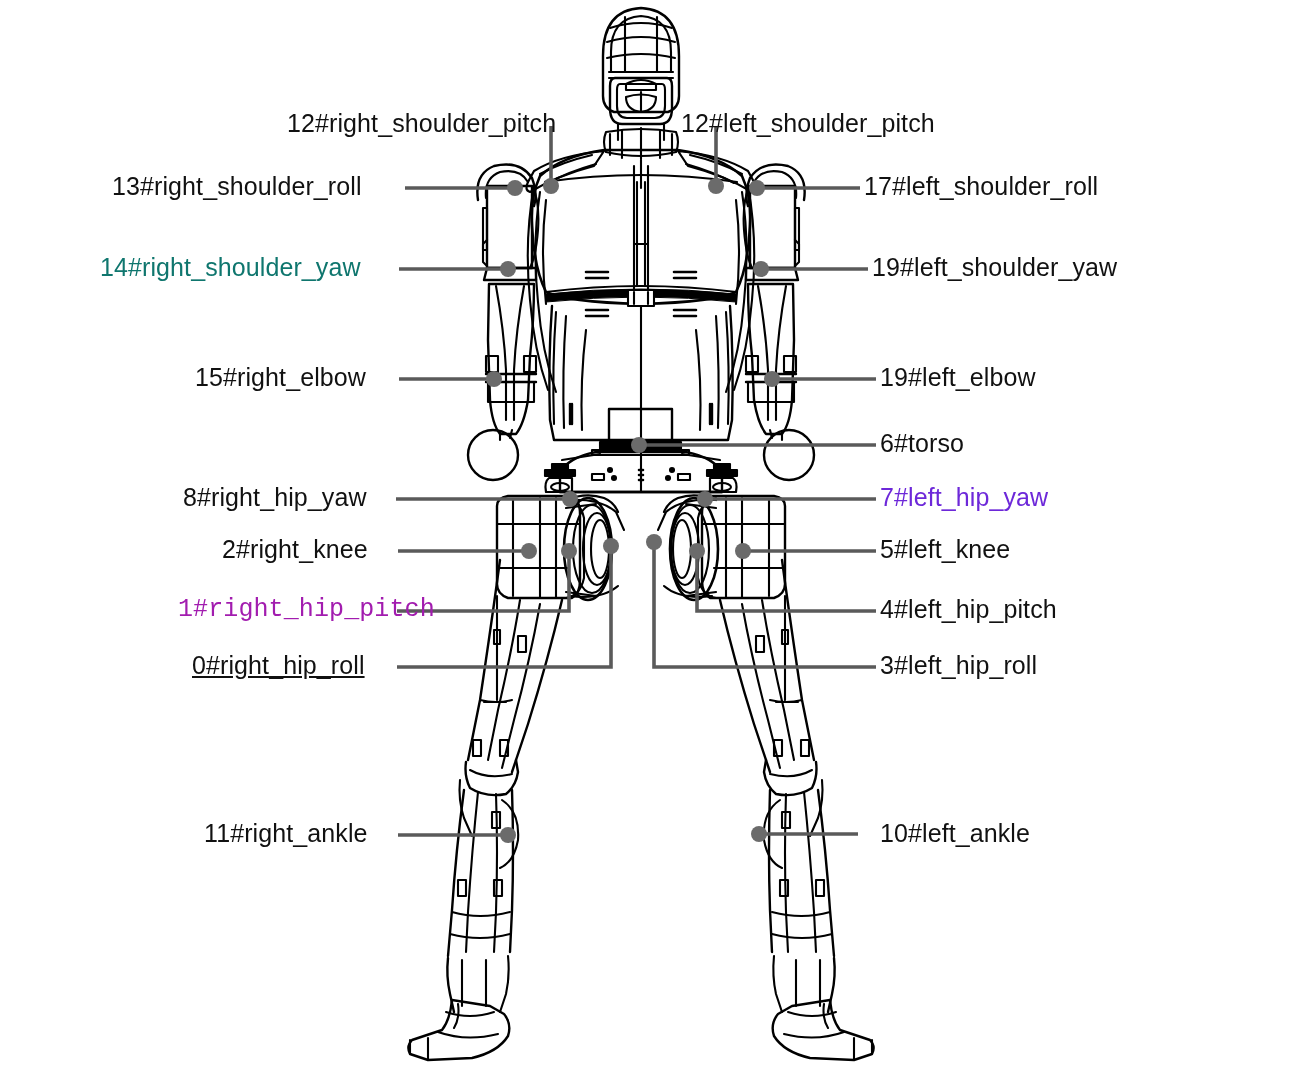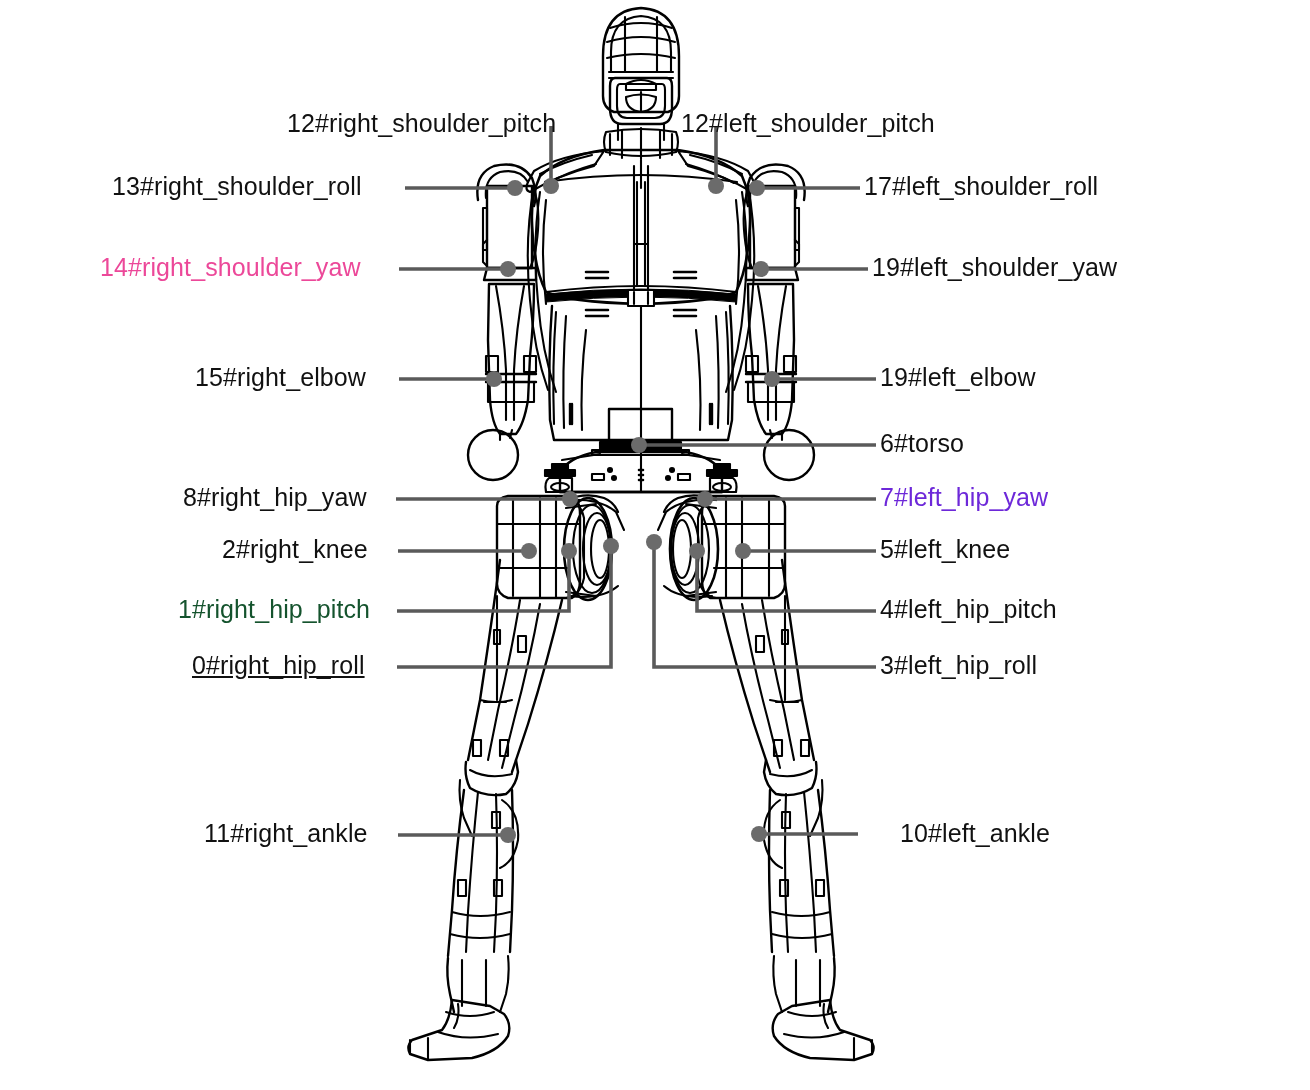--- a/index.html
+++ b/index.html
@@ -319,30 +319,30 @@
         <circle cx="508" cy="835" r="8"></circle>
         <circle cx="759" cy="834" r="8"></circle>
       </g>
   </svg>
 
   <div id="labels">
       <div class="lbl r" style="left: 287px; top: 111px; color: rgb(17, 17, 17);">12#right_shoulder_pitch</div>
       <div class="lbl" style="left: 681px; top: 111px; color: rgb(17, 17, 17);">12#left_shoulder_pitch</div>
       <div class="lbl r" style="left: 112px; top: 174px; color: rgb(17, 17, 17);">13#right_shoulder_roll</div>
       <div class="lbl" style="left: 864px; top: 174px; color: rgb(17, 17, 17);">17#left_shoulder_roll</div>
-      <div class="lbl r" style="left: 100px; top: 255px; color: #ec4899;">14#right_shoulder_yaw</div>
+      <div class="lbl r" style="left: 100px; top: 255px; color: #0f766e;">14#right_shoulder_yaw</div>
       <div class="lbl" style="left: 872px; top: 255px; color: rgb(17, 17, 17);">19#left_shoulder_yaw</div>
       <div class="lbl r" style="left: 195px; top: 365px; color: rgb(17, 17, 17);">15#right_elbow</div>
       <div class="lbl" style="left: 880px; top: 365px; color: rgb(17, 17, 17);">19#left_elbow</div>
       <div class="lbl" style="left: 880px; top: 431px; color: rgb(17, 17, 17);">6#torso</div>
       <div class="lbl r" style="left: 183px; top: 485px; color: rgb(17, 17, 17);">8#right_hip_yaw</div>
       <div class="lbl" style="left: 880px; top: 485px; color: #6d28d9;">7#left_hip_yaw</div>
       <div class="lbl r" style="left: 222px; top: 537px; color: rgb(17, 17, 17);">2#right_knee</div>
       <div class="lbl" style="left: 880px; top: 537px; color: rgb(17, 17, 17);">5#left_knee</div>
-      <div class="lbl r" style="left: 178px; top: 597px; color: #14532d;">1#right_hip_pitch</div>
+      <div class="lbl r" style="left: 178px; top: 597px; color: #a21caf; font-family: Liberation Mono, monospace;">1#right_hip_pitch</div>
       <div class="lbl" style="left: 880px; top: 597px; color: rgb(17, 17, 17);">4#left_hip_pitch</div>
       <div class="lbl r" style="left: 192px; top: 653px; color: rgb(17, 17, 17); text-decoration: underline;">0#right_hip_roll</div>
       <div class="lbl" style="left: 880px; top: 653px; color: rgb(17, 17, 17);">3#left_hip_roll</div>
       <div class="lbl r" style="left: 204px; top: 821px; color: rgb(17, 17, 17);">11#right_ankle</div>
-      <div class="lbl" style="left: 880px; top: 821px; color: rgb(17, 17, 17); margin-left: 20px;">10#left_ankle</div>
+      <div class="lbl" style="left: 880px; top: 821px; color: rgb(17, 17, 17);">10#left_ankle</div>
     </div>
 
 </div>
 
 </body></html>

